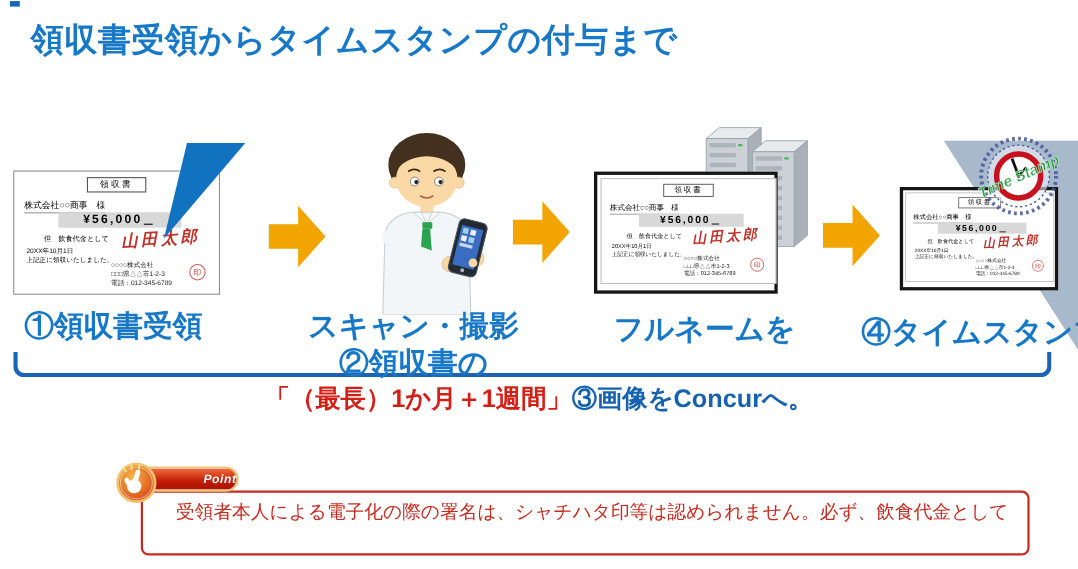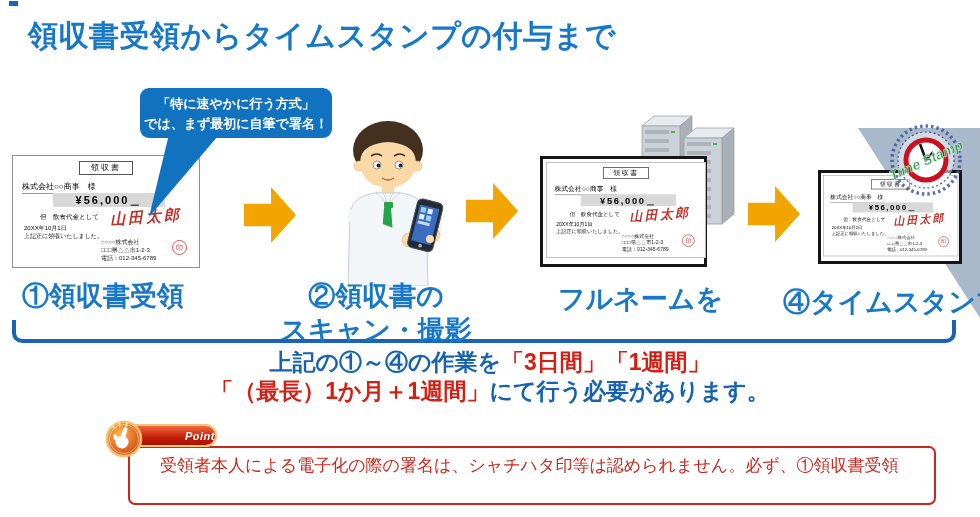--- a/index.html
+++ b/index.html
@@ -79,24 +79,20 @@
 
 <div id="canvas">
 
   <div class="abs accent-mark"></div>
   <div class="abs page-title">領収書受領からタイムスタンプの付与まで</div>
 
   <svg class="abs bubble-tail" width="110" height="100">
     <polygon points="40,10 93,10 19,97" fill="#1173bf"></polygon>
   </svg>
 
-  <div class="abs bubble">
-    <div>「特に速やかに行う方式」</div>
-    <div>では、まず最初に自筆で署名！</div>
-  </div>
 
   <div class="receipt receipt-1">
     <div class="r-title">領収書</div>
     <div class="r-addr">株式会社○○商事　様</div>
     <div class="r-amt">¥56,000＿</div>
     <div class="r-note">但　飲食代金として</div>
     <div class="r-date">20XX年10月1日</div>
     <div class="r-stmt">上記正に領収いたしました。</div>
     <div class="r-sign">山田太郎</div>
     <div class="r-issuer">
@@ -223,39 +219,38 @@
     <line x1="40" y1="40" x2="34" y2="24" stroke="#111" stroke-width="2.5"></line>
     <line x1="40" y1="40" x2="47" y2="32" stroke="#111" stroke-width="2"></line>
     <circle cx="40" cy="40" r="1.6" fill="#111"></circle>
     <text x="40" y="45" transform="rotate(-24 40 40)" text-anchor="middle" font-size="14" font-weight="bold" font-style="italic" fill="#2aa33c" stroke="#eef4ff" stroke-width=".4">Time Stamp</text>
   </svg>
 
   <div class="abs step-label sl-1">
     <div>①領収書受領</div>
   </div>
   <div class="abs step-label sl-2">
+    <div>スキャン・撮影</div>
     <div>②領収書の</div>
-    <div>スキャン・撮影</div>
   </div>
   <div class="abs step-label sl-3">
     <div>フルネームを</div>
   </div>
   <div class="abs step-label sl-4">
     <div>④タイムスタンプを</div>
   </div>
 
   <div class="abs brace"></div>
   <div class="abs summary">
-    <div><span class="c-blue">上記の①～④の作業を</span><span class="c-red">「3日間」「1週間」</span></div>
-    <div><span class="c-red">「（最長）1か月＋1週間」</span><span class="c-blue">にて行う必要があります。</span></div>
+    <div><span class="c-red">「（最長）1か月＋1週間」</span><span class="c-blue">③画像をConcurへ。</span></div>
   </div>
 
   <div class="abs point-box">
     <div class="point-text">
-      <div>受領者本人による電子化の際の署名は、シャチハタ印等は認められません。必ず、①領収書受領</div>
+      <div>受領者本人による電子化の際の署名は、シャチハタ印等は認められません。必ず、飲食代金として</div>
     </div>
   </div>
   <div class="abs point-pill">Point</div>
   <svg class="abs point-icon" width="40" height="40" viewBox="0 0 40 40">
     <defs>
       <radialGradient id="pg" cx="40%" cy="35%" r="75%">
         <stop offset="0%" stop-color="#f9b847"></stop>
           <stop offset="100%" stop-color="#d33a0e"></stop>
       </radialGradient>
     </defs>

